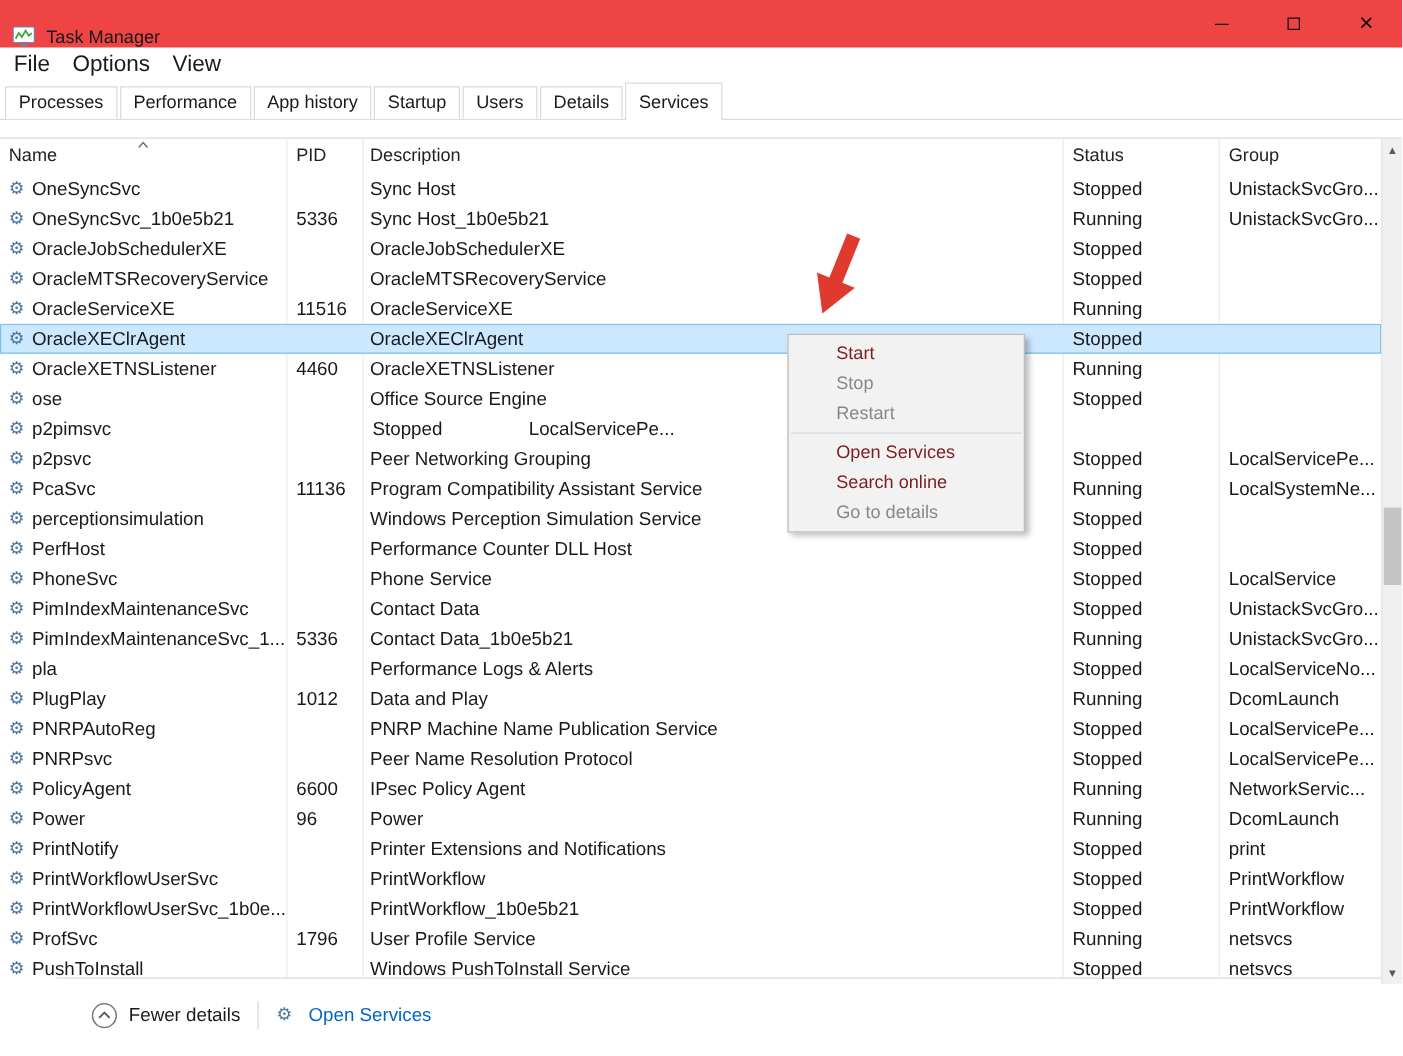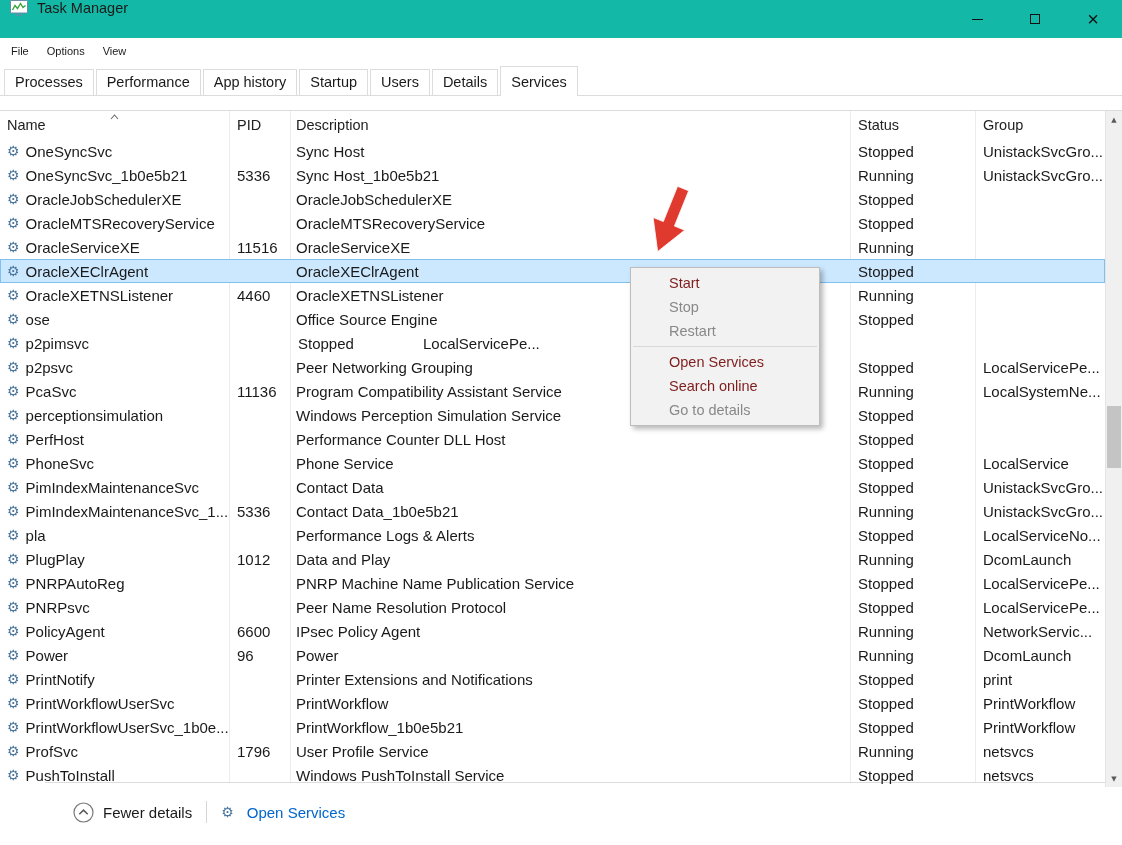--- a/index.html
+++ b/index.html
@@ -8,32 +8,32 @@
   body {
     font-family: "Liberation Sans", "DejaVu Sans", sans-serif;
     font-size: 15px;
     color: #1a1a1a;
     background: #fff;
     overflow: hidden;
     position: relative;
   }
 
   
-  .titlebar { height: 38px; display: flex; align-items: flex-start; padding-left: 10px; position: relative; background: #14b8a6; }
+  .titlebar { height: 38px; display: flex; align-items: flex-end; padding-left: 10px; position: relative; background: #ef4444; }
   .app-icon { width: 19px; height: 17px; margin-right: 8px; display: inline-flex; }
   .title { font-size: 14.5px; }
   .win-controls { position: absolute; right: 0; top: 0; height: 100%; display: flex; }
   .win-btn { width: 58px; height: 38px; display: flex; align-items: center; justify-content: center; cursor: pointer; }
   .glyph-min { width: 11px; height: 1px; background: #111; display: inline-block; }
   .glyph-max { width: 10px; height: 10px; border: 1px solid #111; display: inline-block; }
   .glyph-close { font-size: 20px; line-height: 1; color: #111; font-weight: 300; }
 
   
   .menubar { height: 26px; display: flex; align-items: center; padding-left: 2px; background: #fff; }
-  .menu-item { padding: 3px 9px; font-size: 11px; cursor: default; }
+  .menu-item { padding: 3px 9px; font-size: 18px; cursor: default; }
 
   
   .tabbar { height: 32px; display: flex; align-items: flex-end; padding-left: 4px; border-bottom: 1px solid #dcdcdc; background: #fff; }
   .tab {
     font-size: 14.5px;
     padding: 4px 10px 5px 10px;
     border: 1px solid #dcdcdc;
     border-bottom: none;
     background: #fff;
     margin-right: 2px;

